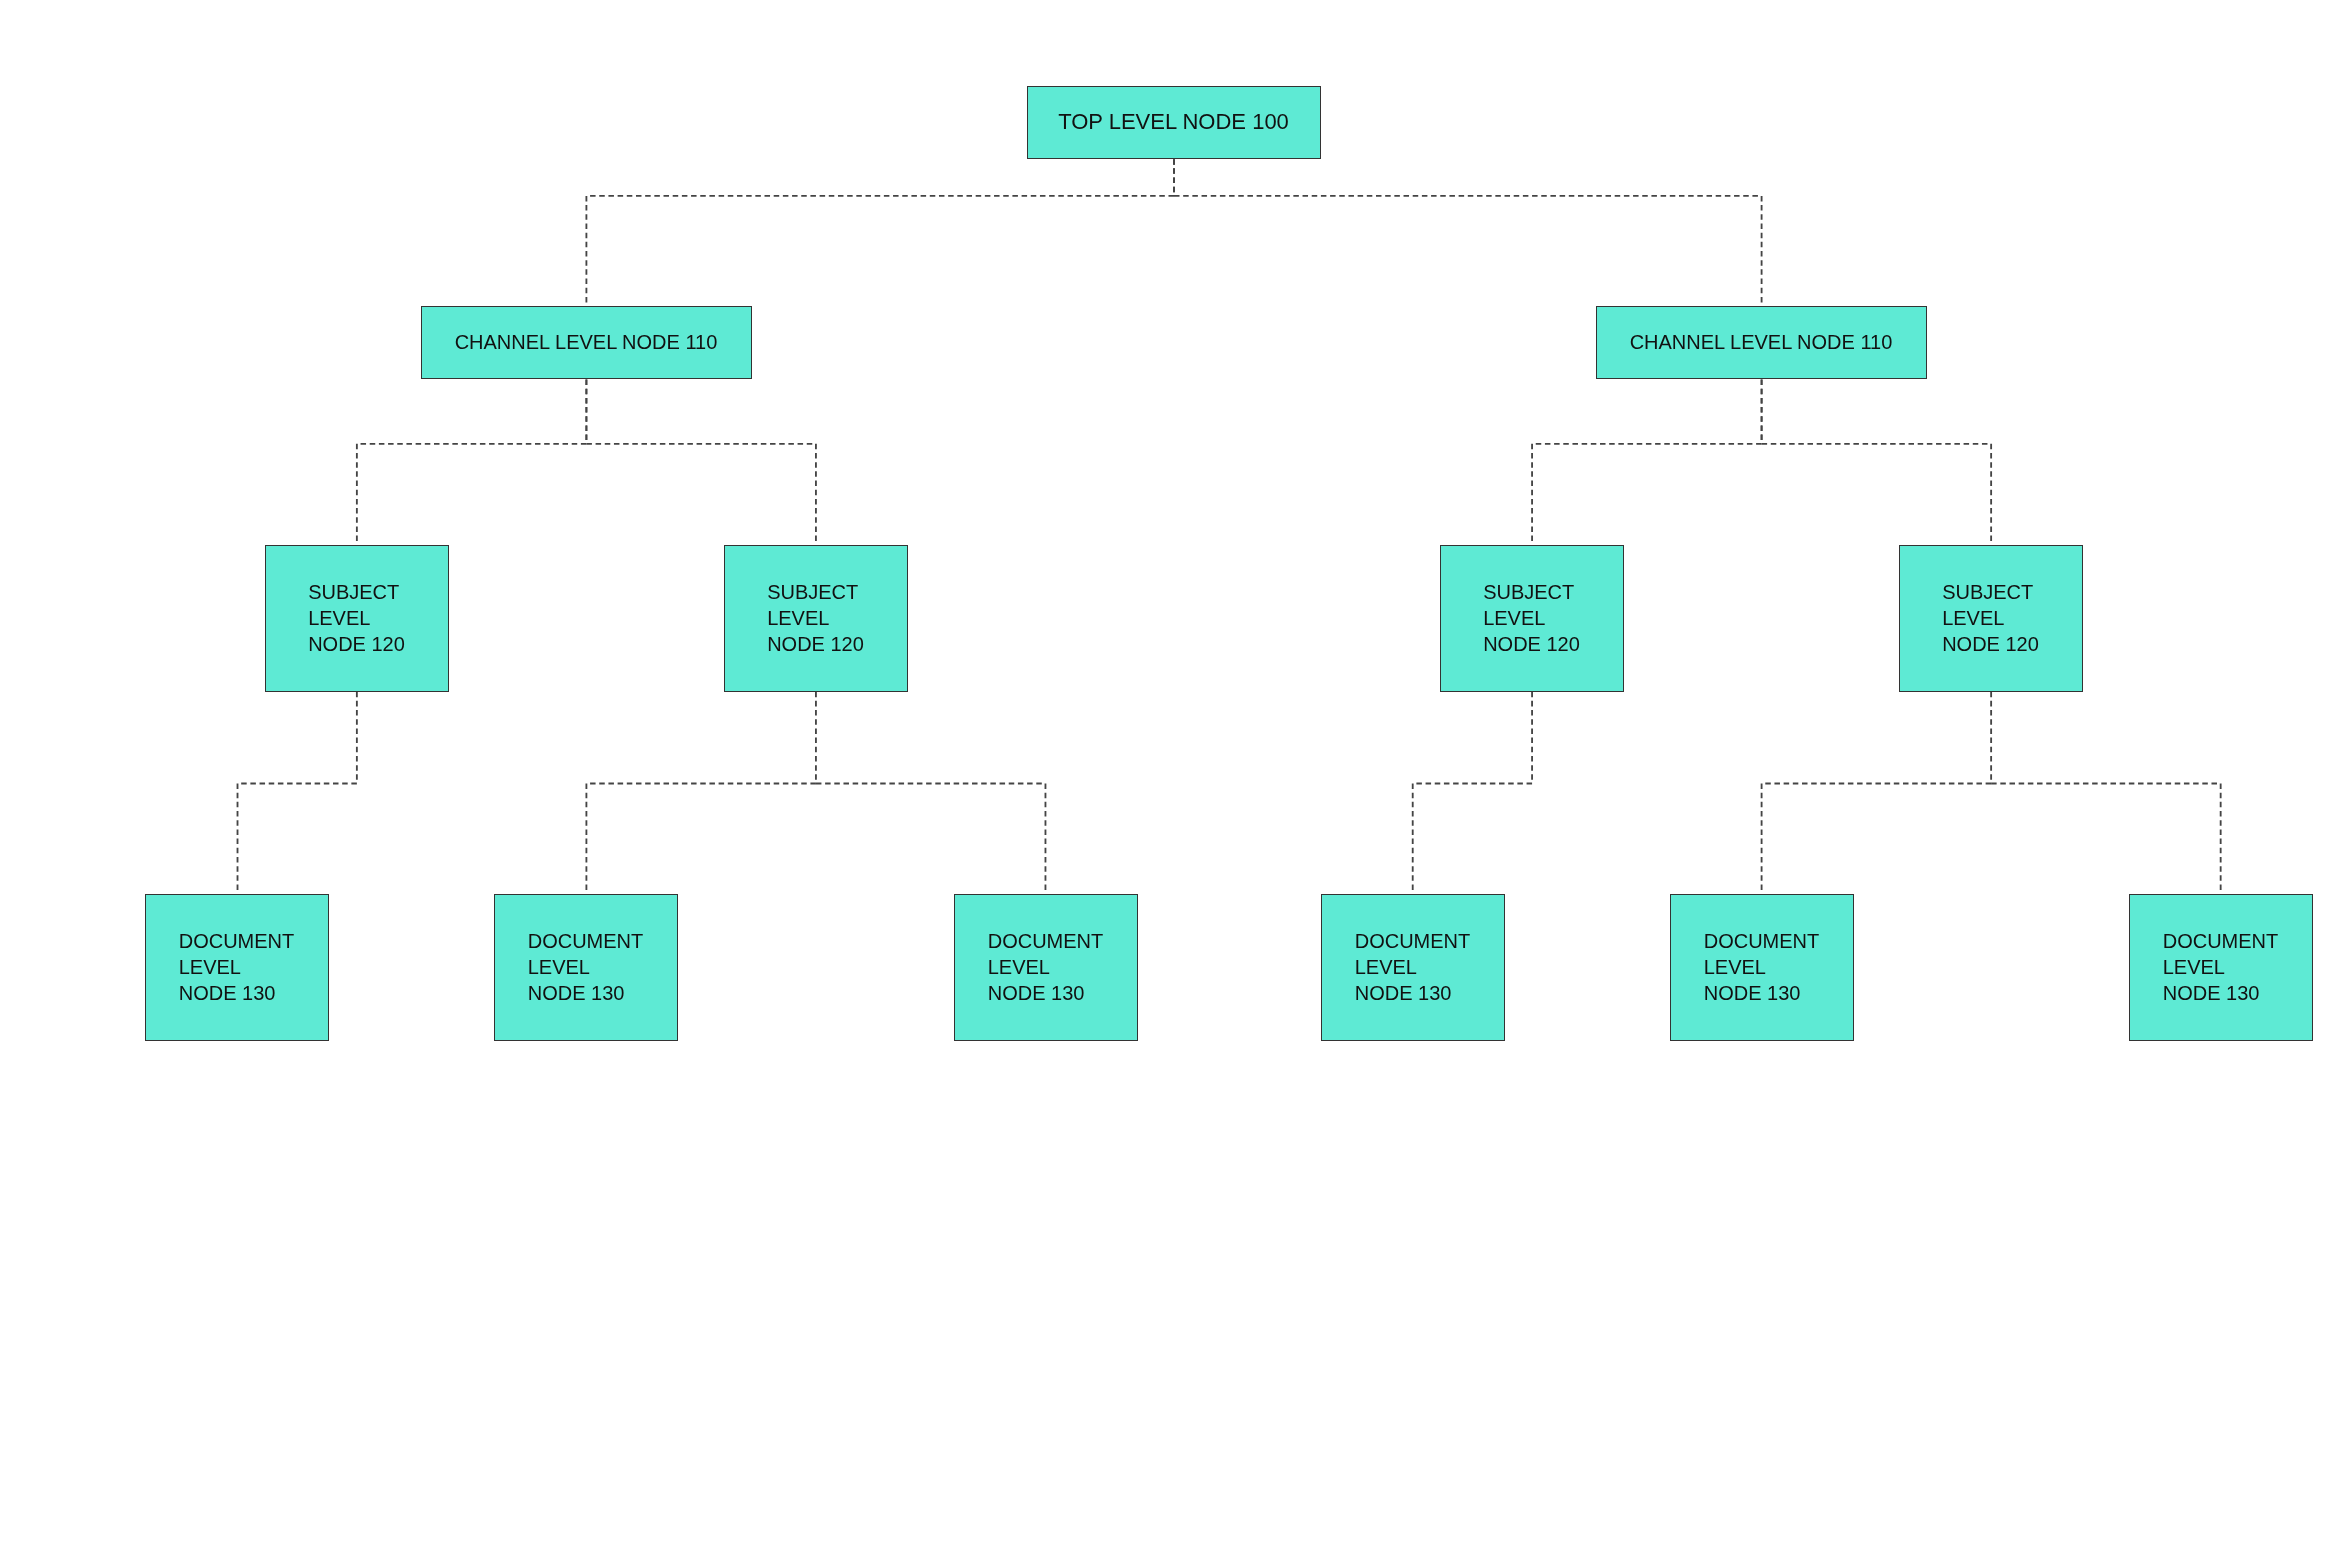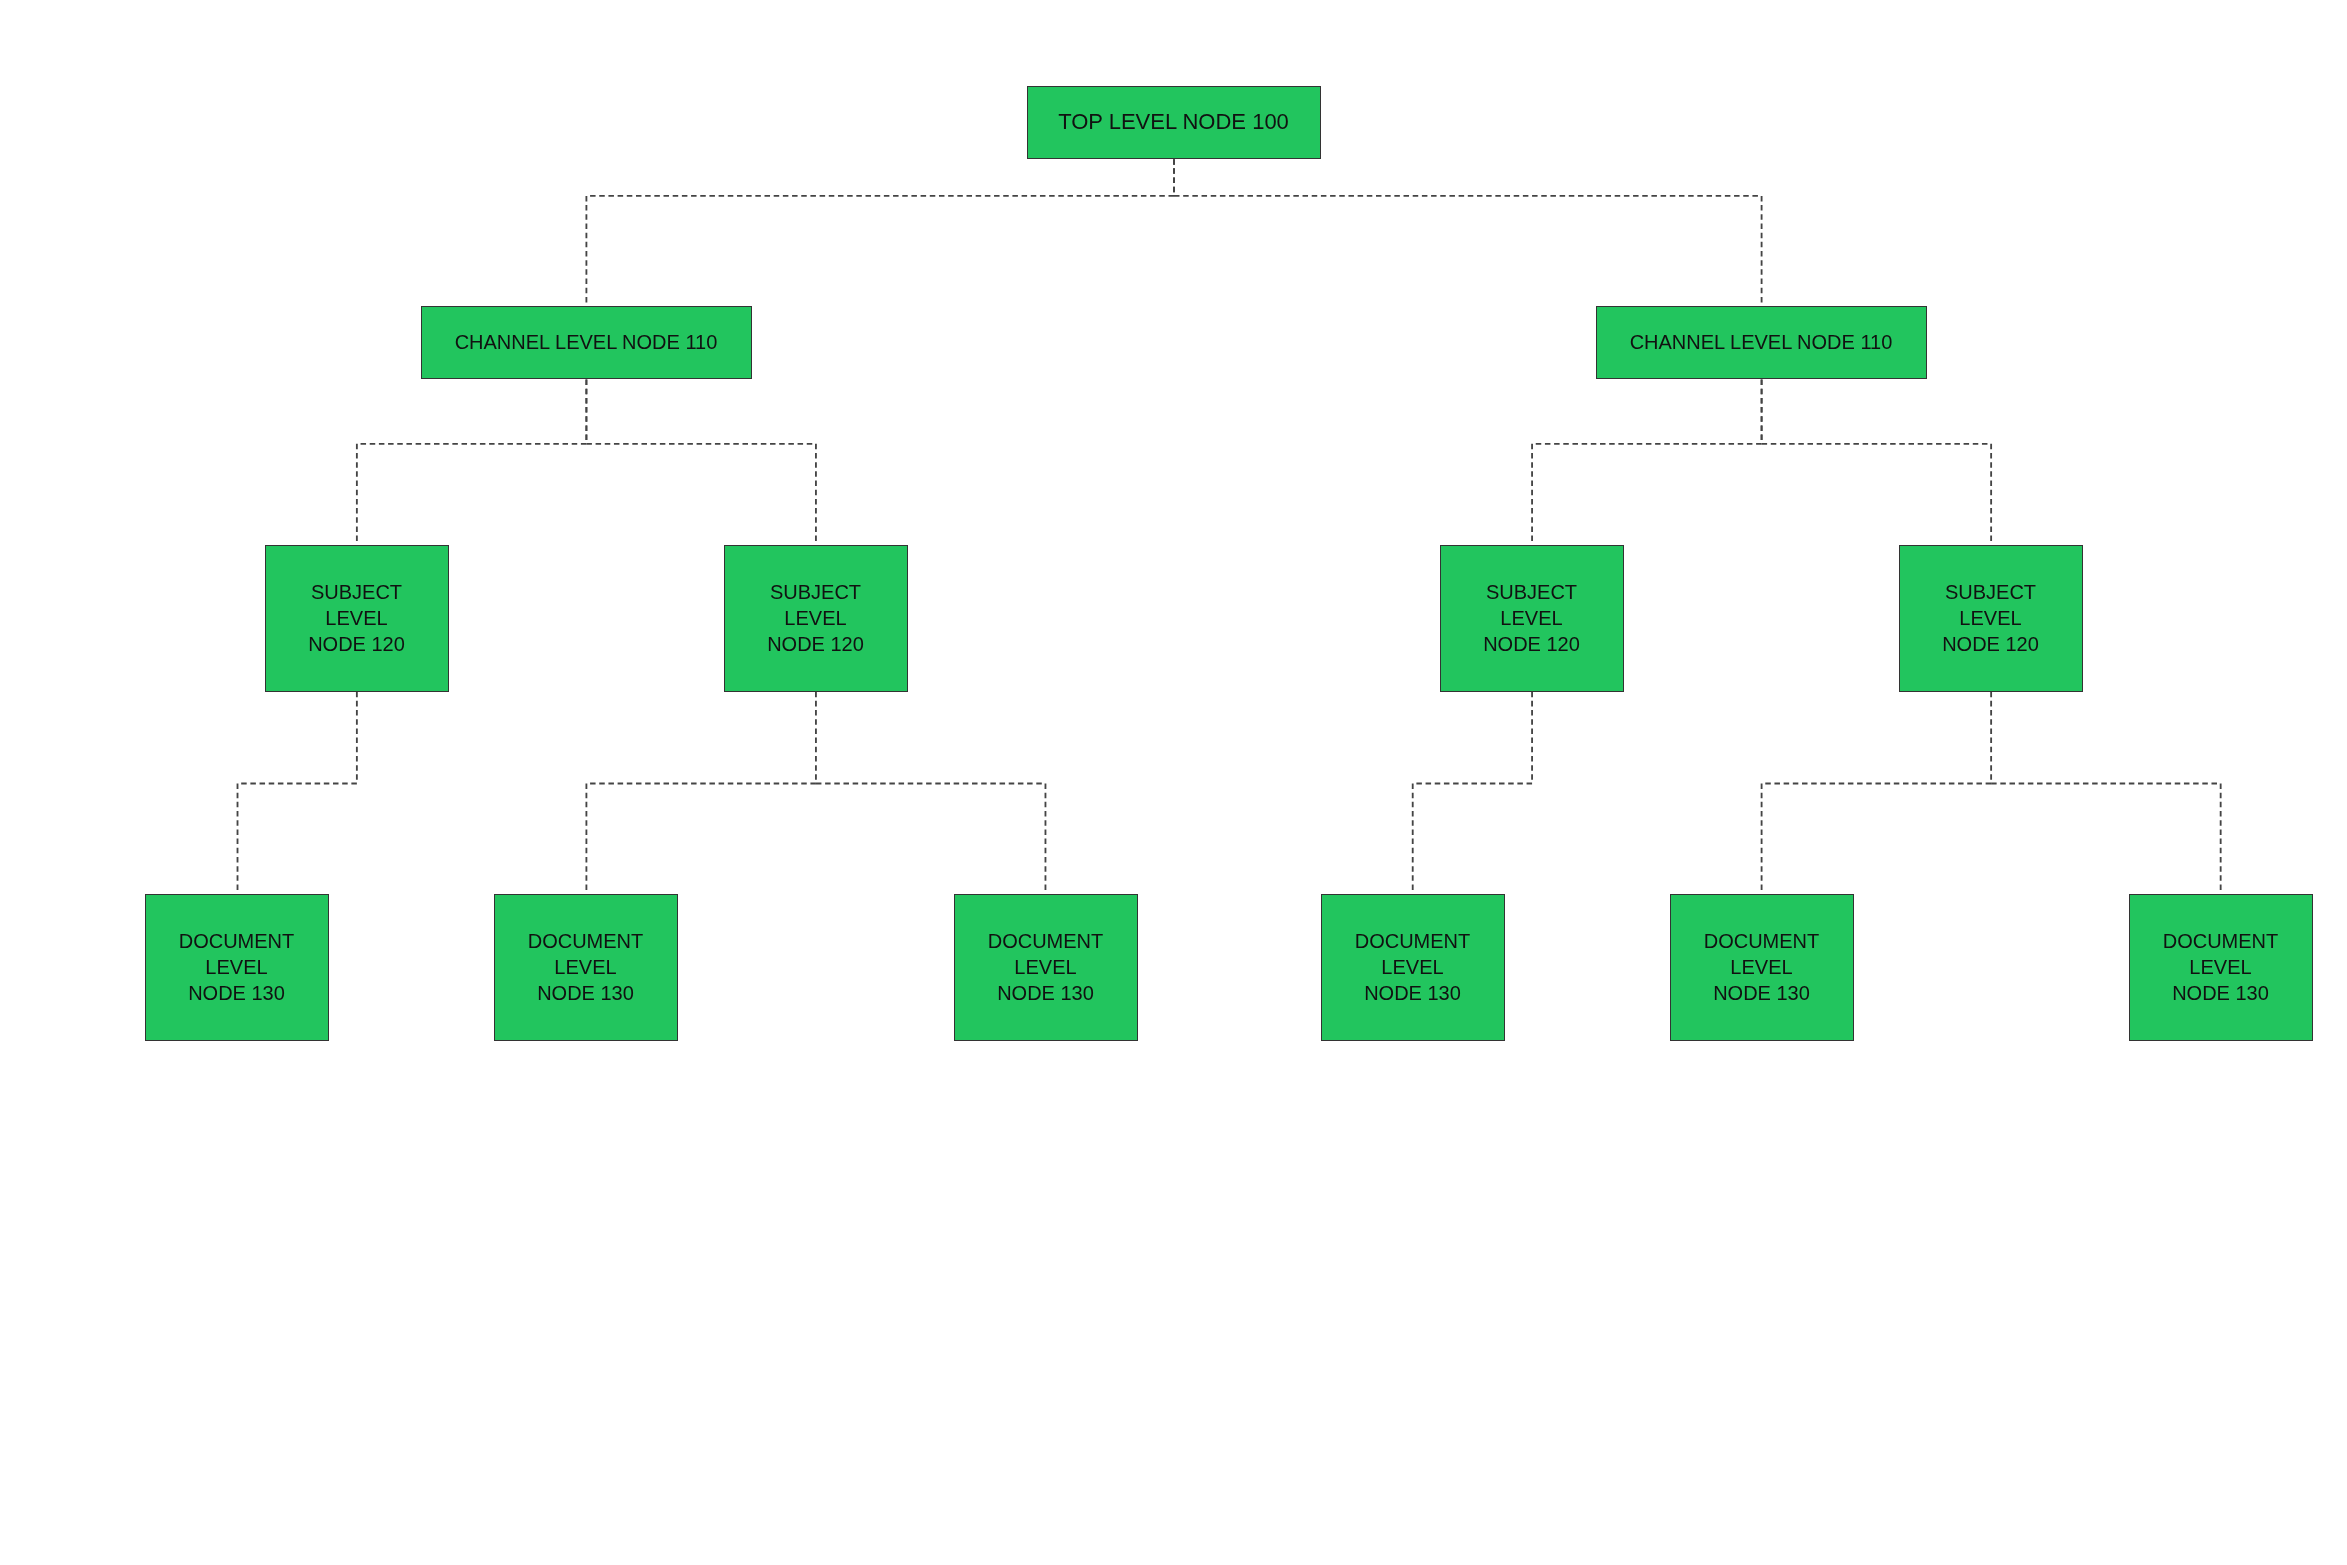--- a/index.html
+++ b/index.html
@@ -23,22 +23,21 @@
       width: 2204px;
       height: 1469px;
       position: relative;
       display: flex;
       flex-direction: column;
       align-items: center;
     }
 
     .node-box {
       border: 1.8px solid #333;
-      background: #22c55e;
-      text-align: center;
+      background: #5eead4;
       font-size: 20px;
       font-weight: normal;
       font-family: Arial, sans-serif;
       color: #111;
       display: flex;
       align-items: center;
       justify-content: center;
       position: absolute;
       line-height: 1.3;
     }

